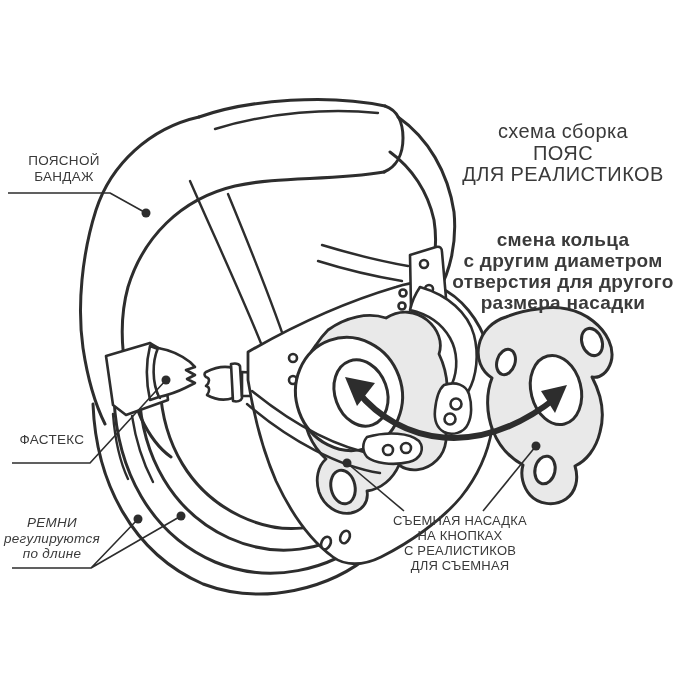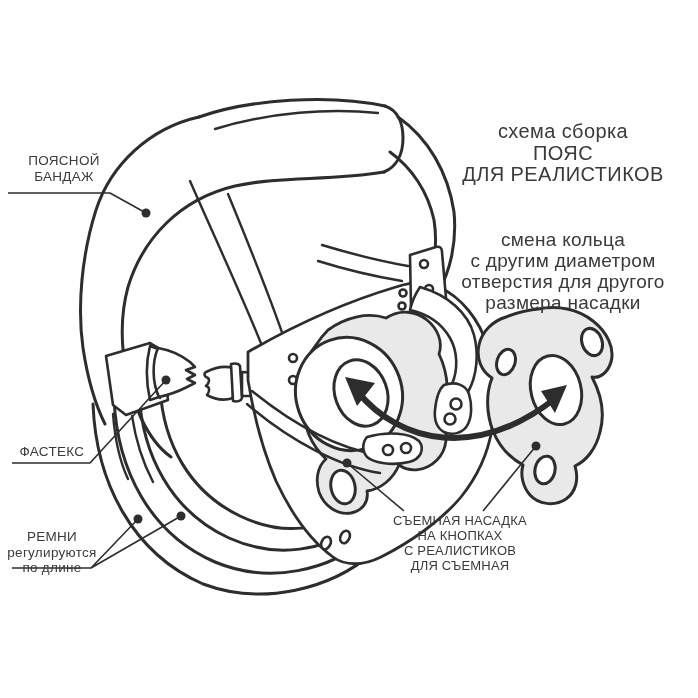--- a/index.html
+++ b/index.html
@@ -6,21 +6,21 @@
   .stage{
     position:relative;width:698px;height:698px;overflow:hidden;
     background:var(--background,#fff);
     font-family:"Liberation Sans","DejaVu Sans",sans-serif;
     color:var(--text,#3a3a3a);
   }
   .stage svg{position:absolute;left:0;top:0;}
   .lbl{position:absolute;text-align:center;}
   .lbl div{white-space:nowrap;}
   .title{font-size:20px;line-height:21.5px;letter-spacing:.4px;font-weight:500;}
-  .sub{font-size:19px;line-height:21px;letter-spacing:.3px;font-weight:400;}
+  .sub{font-size:19px;line-height:21px;letter-spacing:.3px;font-weight:700;}
   .small{font-size:13.5px;line-height:15.5px;letter-spacing:.3px;font-weight:500;}
   .tiny{font-size:13px;line-height:15px;letter-spacing:.2px;font-weight:500;}
   
   .ln{stroke:var(--line,#2d2d2d);fill:none;stroke-width:3;stroke-linecap:round;stroke-linejoin:round;}
   .ln2{stroke:var(--line,#2d2d2d);fill:none;stroke-width:2.4;stroke-linecap:round;stroke-linejoin:round;}
   .fw{stroke:var(--line,#2d2d2d);fill:#fff;stroke-width:2.6;stroke-linejoin:round;}
   .fs{stroke:var(--line,#2d2d2d);fill:var(--shade,#e9e9e9);stroke-width:2.8;stroke-linejoin:round;}
   .hole{stroke:var(--line,#2d2d2d);fill:#fff;stroke-width:2.6;}
   .hole3{stroke:var(--line,#2d2d2d);fill:#fff;stroke-width:3;}
   .dot{fill:var(--line,#2d2d2d);}
@@ -161,25 +161,25 @@
     <div>с другим диаметром</div>
     <div>отверстия для другого</div>
     <div>размера насадки</div>
   </div>
 
   <div class="lbl small" style="left:14px;top:153px;width:100px;">
     <div>ПОЯСНОЙ</div>
     <div>БАНДАЖ</div>
   </div>
 
-  <div class="lbl small" style="left:16px;top:444px;width:72px;">
+  <div class="lbl small" style="left:16px;top:432px;width:72px;">
     <div>ФАСТЕКС</div>
   </div>
 
-  <div class="lbl small" style="left:0px;top:529px;width:104px;">
+  <div class="lbl small" style="left:0px;top:515px;width:104px;font-style:italic;">
     <div>РЕМНИ</div>
     <div>регулируются</div>
     <div>по длине</div>
   </div>
 
   <div class="lbl tiny" style="left:384px;top:513px;width:152px;">
     <div>СЪЕМНАЯ НАСАДКА</div>
     <div>НА КНОПКАХ</div>
     <div>С РЕАЛИСТИКОВ</div>
     <div>ДЛЯ СЪЕМНАЯ</div>

